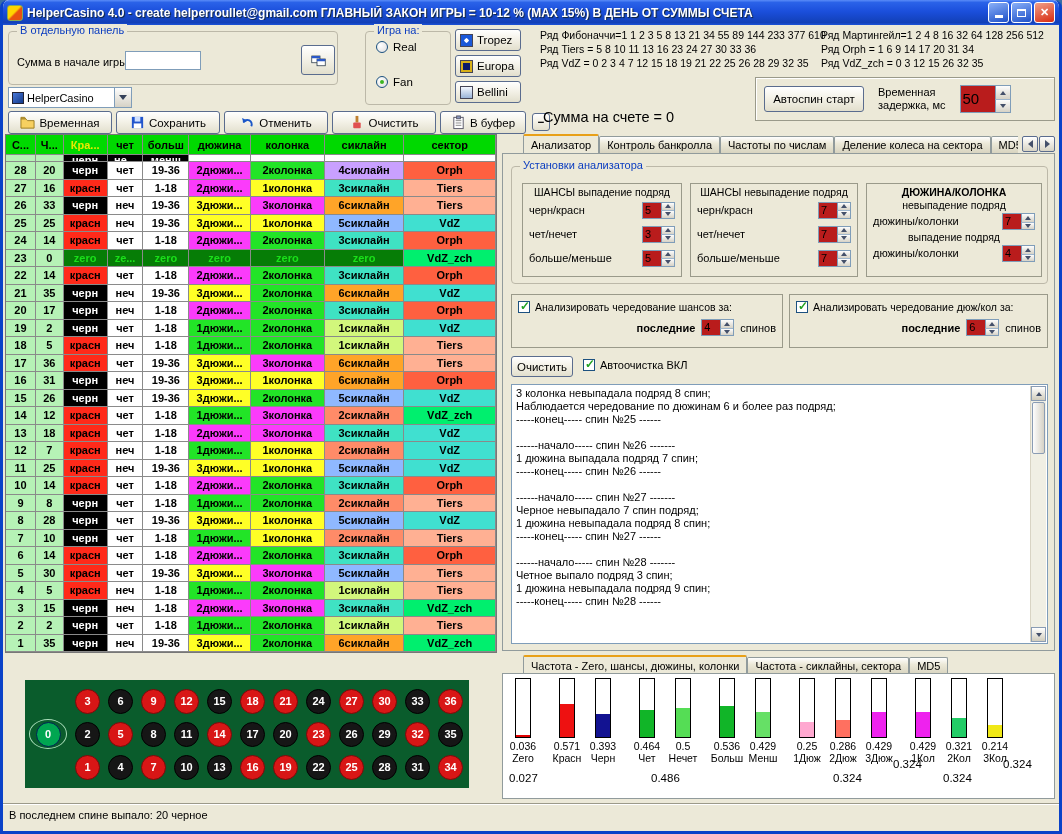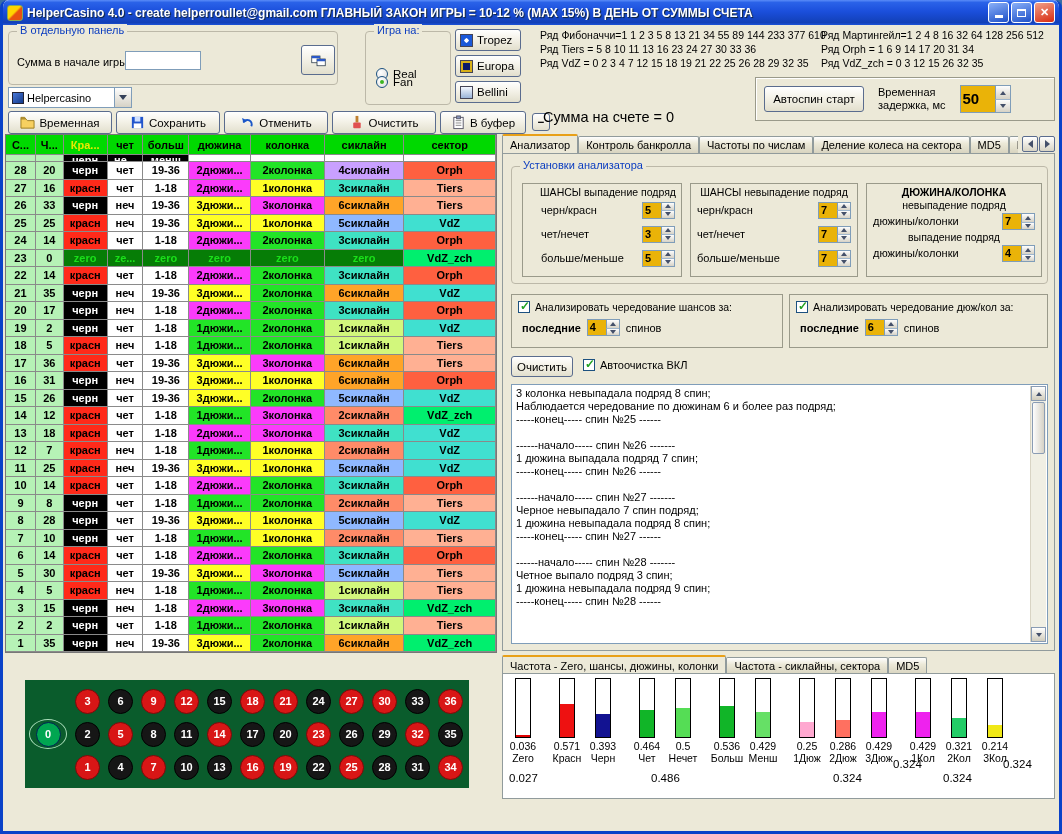--- a/index.html
+++ b/index.html
@@ -31,21 +31,21 @@
     background:linear-gradient(180deg,#ffffff,#f4f2e8 45%,#e2dfcd); border:1px solid #5a6c8e;
     border-radius:3px; font-size:11.5px; font-family:"Liberation Sans",sans-serif; color:#000; }
   .cb { width:12px; height:12px; border:1px solid #1c5180; background:#fff; display:inline-block;
         position:relative; flex:none; }
   .cb.checked::after { content:"✓"; position:absolute; top:-3px; left:1px; color:#21a121;
         font-size:12px; font-weight:bold; }
   .radio { width:12px; height:12px; border-radius:50%; border:1px solid #1c5180;
         background:radial-gradient(circle at 35% 35%, #fff, #dcdcdc); position:relative; flex:none; }
   .radio.sel::after { content:""; position:absolute; top:3px; left:3px; width:4px; height:4px;
         border-radius:50%; background:#3db522; }
-  .spin { display:inline-flex; border:1px solid #7f9db9; background:#eab308; height:17px;font-weight:bold; }
+  .spin { display:inline-flex; border:1px solid #7f9db9; background:#b91c1c; height:17px; }
   .spin-val { width:18px; padding:1px 2px; font-size:11px; line-height:13px; text-align:left; }
   .spin-btns { display:flex; flex-direction:column; }
   .sb { width:13px; height:7.5px; background:linear-gradient(#fdfdfd,#d6d2c6);
         border-left:1px solid #7f9db9; display:flex; align-items:center; justify-content:center; }
   .sb + .sb { border-top:1px solid #9fb6cd; }
   .sb.up::after { content:""; border:3px solid transparent; border-bottom:4px solid #44506a; margin-top:-3px;}
   .sb.down::after { content:""; border:3px solid transparent; border-top:4px solid #44506a; margin-bottom:-3px;}
   .spin.big { height:28px; }
   .spin.big .spin-val { width:34px; font-size:15px; line-height:24px; }
   .spin.big .sb { width:15px; height:13px; }
@@ -113,46 +113,46 @@
   .bnum.green { background:#00a651; border:1px solid #025; margin:0; }
 
   
   .panel { position:absolute; left:499px; width:553px; }
   #right-top { top:109px; height:517px; }
   #right-bottom { top:630px; height:144px; }
   .tabbar { position:relative; height:19px; white-space:nowrap; overflow:hidden; }
   .tab { display:inline-block; height:17px; line-height:16px; padding:0 7px; font-size:11px;
      background:linear-gradient(#fefefe,#ece9d8 40%,#d8d4c0); border:1px solid #919b9c;
      border-bottom:none; border-radius:2px 2px 0 0; vertical-align:bottom; }
-  .tab.active { height:19px; line-height:18px; background:#ece9d8; border-top:2px solid #e8a018; }
+  .tab.active { height:19px; line-height:18px; background:#ece9d8; border-top:2px solid #e8a018;margin-left:21px; }
   .tabpage { position:absolute; left:0; right:0; border:1px solid #919b9c; background:#ece9d8; }
   #analyzer-page { top:19px; bottom:0; }
   #freq-page { top:18px; bottom:0; background:#fff; }
   .tab-scroller { position:absolute; right:0; top:2px; display:flex; }
   .tsb { width:16px; height:16px; background:linear-gradient(#fff,#d8d4c4); border:1px solid #5a6c8e;
      border-radius:2px; display:flex; align-items:center; justify-content:center; margin-left:1px; }
   .tsb.left::after { content:""; border:4px solid transparent; border-right:5px solid #44506a; margin-left:-4px;}
   .tsb.right::after { content:""; border:4px solid transparent; border-left:5px solid #44506a; margin-right:-4px;}
 
   
   #grp-settings { left:8px; top:12px; width:537px; height:118px; }
   .setbox { position:absolute; top:16px; border:1px solid #9a9a8a; background:#ece9d8; }
-  #box1 { left:10px; width:160px; height:94px;padding-left:12px; }
+  #box1 { left:10px; width:160px; height:94px; }
   #box2 { left:178px; width:168px; height:94px; }
   #box3 { left:354px; width:176px; height:94px; }
   .setbox-title { font-size:10.5px; text-align:center; margin-top:2px; white-space:nowrap; overflow:hidden;}
   .set-row { display:flex; align-items:center; justify-content:space-between; padding:0 6px; height:24px; }
   .set-label { font-size:11px; }
   .set-sub { font-size:10.5px; text-align:center; margin-top:1px; }
   .set-row.tight { height:19px; }
   .altbox { position:absolute; top:140px; height:54px; border:1px solid #9a9a8a; }
   #alt1 { left:8px; width:272px; }
   #alt2 { left:286px; width:259px; }
   .alt-line1 { display:flex; align-items:center; gap:5px; padding:6px 6px 0 6px; font-size:10.5px; white-space:nowrap;}
-  .alt-line2 { display:flex; align-items:center; gap:6px; padding:6px 6px 0 10px; font-size:11px; }
+  .alt-line2 { display:flex; align-items:center; gap:6px; padding:6px 6px 0 10px; font-size:11px;justify-content:flex-end; }
   .alt-line2 .b { font-weight:bold; }
   #btn-clearlog { left:8px; top:202px; width:62px; height:21px; }
   #autoclear { position:absolute; left:80px; top:205px; display:flex; align-items:center; gap:5px; font-size:11px; }
   #log { position:absolute; left:8px; top:230px; width:537px; height:260px; background:#fff;
      border:1px solid #7f9db9; font-size:11px; line-height:13px; padding:2px 20px 2px 4px; overflow:hidden; }
   .logline { white-space:nowrap; }
   .vscroll { position:absolute; right:1px; top:1px; bottom:1px; width:16px; background:#f0efe4;
      border-left:1px solid #d8d4c4; display:flex; flex-direction:column; }
   .varrow { height:15px; background:linear-gradient(#fff,#d0ccbc); border:1px solid #8a9cb4;
      display:flex; align-items:center; justify-content:center; }
@@ -214,21 +214,21 @@
           <rect x="1" y="2" width="11" height="9" fill="#fff" stroke="#234"></rect>
           <rect x="1" y="2" width="11" height="3" fill="#2a58c8"></rect>
           <rect x="8" y="6" width="11" height="9" fill="#fff" stroke="#234"></rect>
           <rect x="8" y="6" width="11" height="3" fill="#2a58c8"></rect>
         </svg>
       </button>
     </div>
 
     <div class="group" id="grp-game">
       <span class="legend">Игра на:</span>
-      <div class="radio-row" style="top:36px">
+      <div class="radio-row" style="top:9px">
         <span class="radio"></span>
         <span>Real</span>
       </div>
       <div class="radio-row" style="top:44px">
         <span class="radio sel"></span>
         <span>Fan</span>
       </div>
     </div>
 
     <div id="casino-col">
@@ -241,21 +241,21 @@
           <span>Europa</span>
         </button>
         <button class="xp-btn casino-btn">
           <span class="cicon ci2"></span>
           <span>Bellini</span>
         </button>
       </div>
 
     <div id="combo">
       <span class="combo-icon"></span>
-      <span>Helpercasino</span>
+      <span>HelperCasino</span>
       <span class="combo-arrow"></span>
     </div>
 
     <button class="xp-btn toolbtn" style="left:5px;width:104px">
       <svg class="bicon" viewBox="0 0 16 16">
           <path d="M1 4 h5 l2 2 h7 v8 h-14 z" fill="#f7d060" stroke="#9a7b1e"></path>
           <path d="M1 4 v-1.5 h4 l1 1.5 z" fill="#f7d060" stroke="#9a7b1e"></path>
         </svg>
       <span>Временная</span>
     </button>
@@ -982,16 +982,19 @@
           </div>
         <span class="theor" id="t1">0.027</span>
         <span class="theor" id="t2">0.486</span>
         <span class="theor" id="t3">0.324</span>
         <span class="theor" id="t4">0.324</span>
         <span class="theor" id="t5">0.324</span>
         <span class="theor" id="t6">0.324</span>
       </div>
     </div>
 
+    <div id="statusbar">
+      <span>В последнем спине выпало: 20 черное</span>
+    </div>
     <div id="tooltip">Helpercasino</div>
 
   </div>
 </div>
 
 </body></html>

